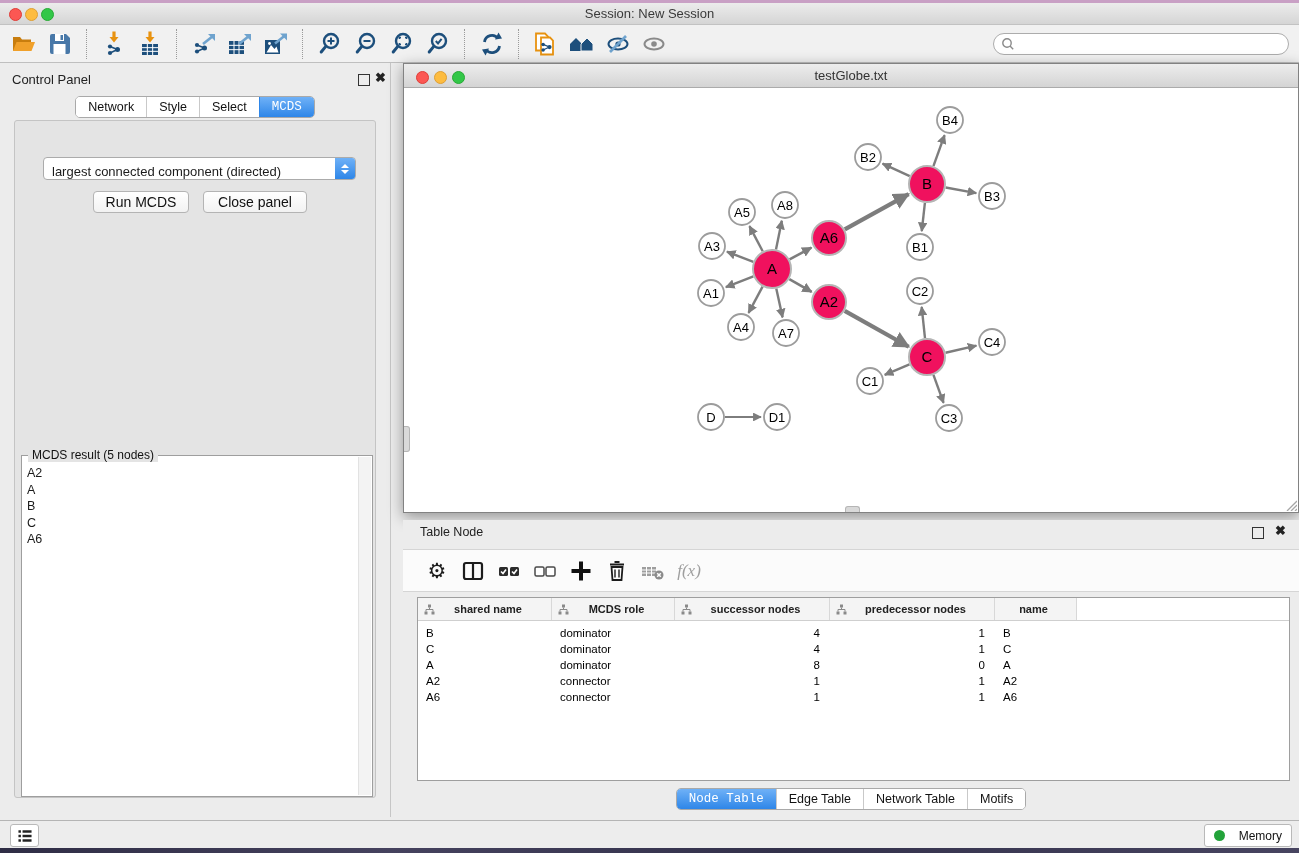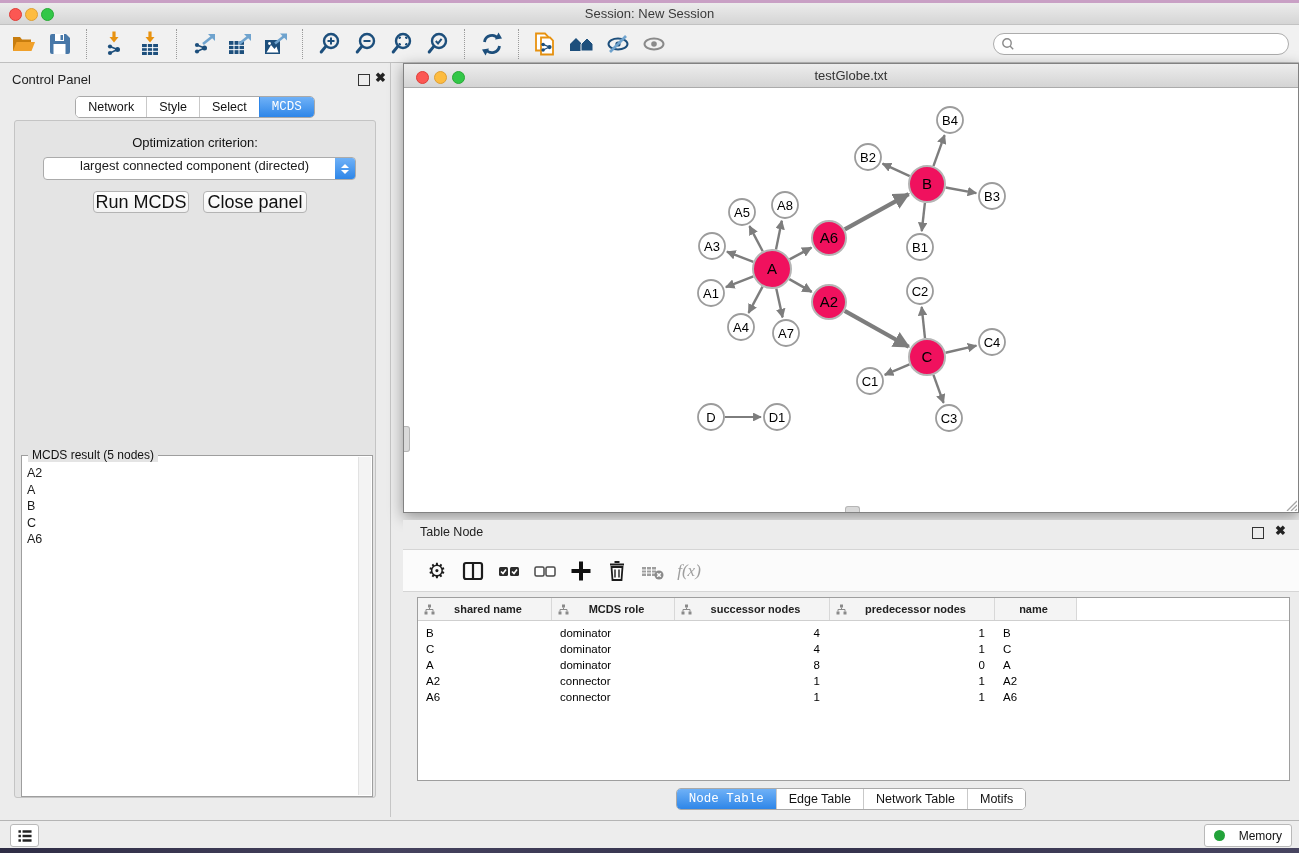--- a/index.html
+++ b/index.html
@@ -27,29 +27,29 @@
   .panel-title{position:absolute;left:12px;top:9px;font-size:13px;color:#222;}
   .float-ic{position:absolute;width:10px;height:10px;border:1.5px solid #333;top:11px;}
   .close-ic{position:absolute;top:8px;font-size:13px;font-weight:bold;color:#222;line-height:14px;}
   .seg{display:inline-flex;border:1px solid #A9A9A9;border-radius:5px;overflow:hidden;background:#fff;height:20px;}
   .seg .t{padding:0 12px;font-size:12.5px;line-height:20px;border-left:1px solid #C9C9C9;color:#111;background:#fff;white-space:nowrap;}
   .seg .t:first-child{border-left:none;}
   .seg .t.sel{background:linear-gradient(#6FB1F7,#2E86E8);color:#fff;border-left-color:#2E86E8;font-family:Liberation Mono, monospace;}
   #cp-tabs{position:absolute;top:33px;left:0;width:100%;text-align:center;}
   #cp-body{position:absolute;left:14px;top:57px;width:362px;height:678px;background:#E4E4E4;border:1px solid #C4C4C4;border-radius:3px;box-sizing:border-box;}
   #opt-label{position:absolute;top:14px;width:100%;text-align:center;font-size:13px;color:#111;}
-  #opt-select{position:absolute;left:28px;top:36px;width:313px;height:23px;background:#fff;border:1px solid #ABABAB;border-radius:4px;box-sizing:border-box;display:flex;align-items:flex-start;padding-left:28px;}
+  #opt-select{position:absolute;left:28px;top:36px;width:313px;height:23px;background:#fff;border:1px solid #ABABAB;border-radius:4px;box-sizing:border-box;display:flex;align-items:flex-end;}
   #opt-select .val{flex:1;font-size:13px;padding-left:8px;white-space:nowrap;overflow:hidden;}
   #opt-select .step{width:20px;height:100%;border-radius:0 3px 3px 0;background:linear-gradient(#6FB1F7,#2E86E8);
        display:flex;flex-direction:column;align-items:center;justify-content:center;gap:2px;}
   .arr{width:0;height:0;border-left:4px solid transparent;border-right:4px solid transparent;}
   .arr.up{border-bottom:4px solid #fff;}
   .arr.dn{border-top:4px solid #fff;}
   .btn{position:absolute;height:22px;background:linear-gradient(#FFFFFF,#F2F2F2);border:1px solid #B4B4B4;border-radius:4px;
-       font-size:18px;text-align:center;line-height:20px;box-sizing:border-box;color:#111;}
+       font-size:14px;text-align:center;line-height:20px;box-sizing:border-box;color:#111;}
   #result-box{position:absolute;left:6px;top:334px;width:350px;height:340px;background:#fff;border:1px solid #9E9E9E;}
   #result-box .legend{position:absolute;left:6px;top:-8px;background:#E4E4E4;padding:0 4px;font-size:12px;color:#111;}
   #result-list{position:absolute;left:5px;top:9px;right:14px;bottom:4px;font-size:12.5px;line-height:16.5px;overflow:hidden;}
   #result-scroll{position:absolute;right:1px;top:1px;bottom:1px;width:12px;background:#F3F3F3;border-left:1px solid #E2E2E2;}
   
   #net-window{position:absolute;left:403px;top:63px;width:896px;height:450px;background:#fff;border:1px solid #828282;
               box-sizing:border-box;box-shadow:0 4px 14px rgba(0,0,0,.38);}
   #net-titlebar{position:absolute;left:0;top:0;width:100%;height:24px;background:linear-gradient(#EDEDED,#D4D4D4);
                 border-bottom:1px solid #ABABAB;box-sizing:border-box;}
   #net-titlebar .title{display:block;text-align:center;font-size:13px;line-height:24px;color:#333;}
@@ -252,21 +252,20 @@
   <span class="panel-title">Control Panel</span>
   <span class="float-ic" style="left:358px;"></span>
   <span class="close-ic" style="left:375px;">✖</span>
   <div id="cp-tabs"><span class="seg" id="cp-seg">
         <span class="t">Network</span>
         <span class="t">Style</span>
         <span class="t">Select</span>
         <span class="t sel">MCDS</span>
       </span></div>
   <div id="cp-body">
-    <div id="opt-label">Optimization criterion:</div>
     <div id="opt-select">
       <span class="val">largest connected component (directed)</span>
       <span class="step">
           <span class="arr up"></span>
           <span class="arr dn"></span>
         </span>
     </div>
     <div class="btn" style="left:78px;top:70px;width:96px;">Run MCDS</div>
     <div class="btn" style="left:188px;top:70px;width:104px;">Close panel</div>
     <div id="result-box">

